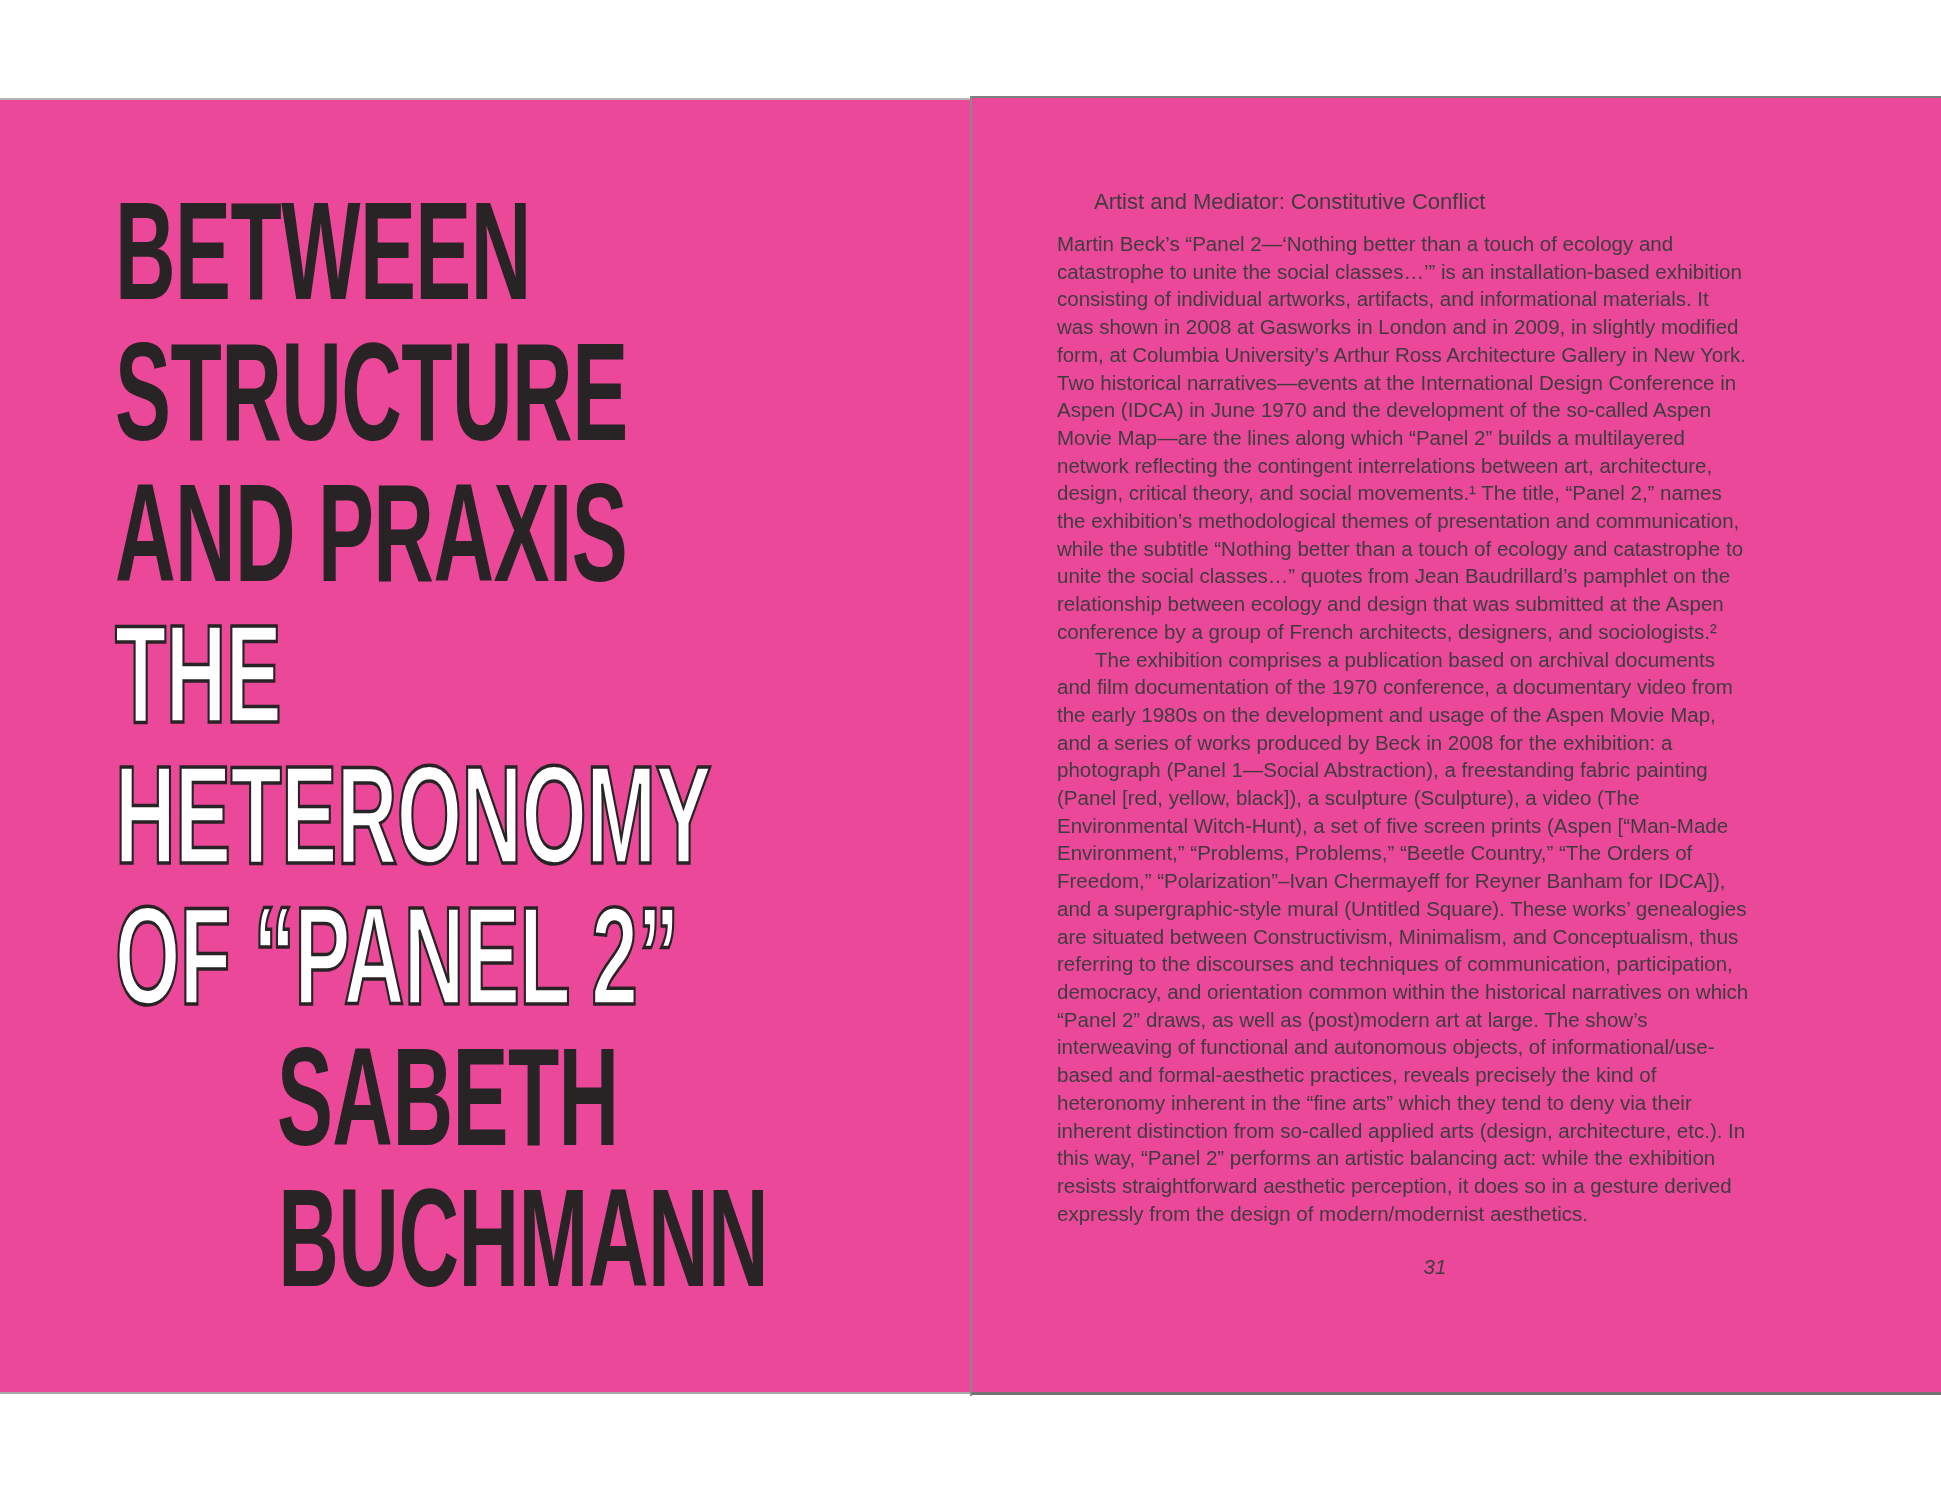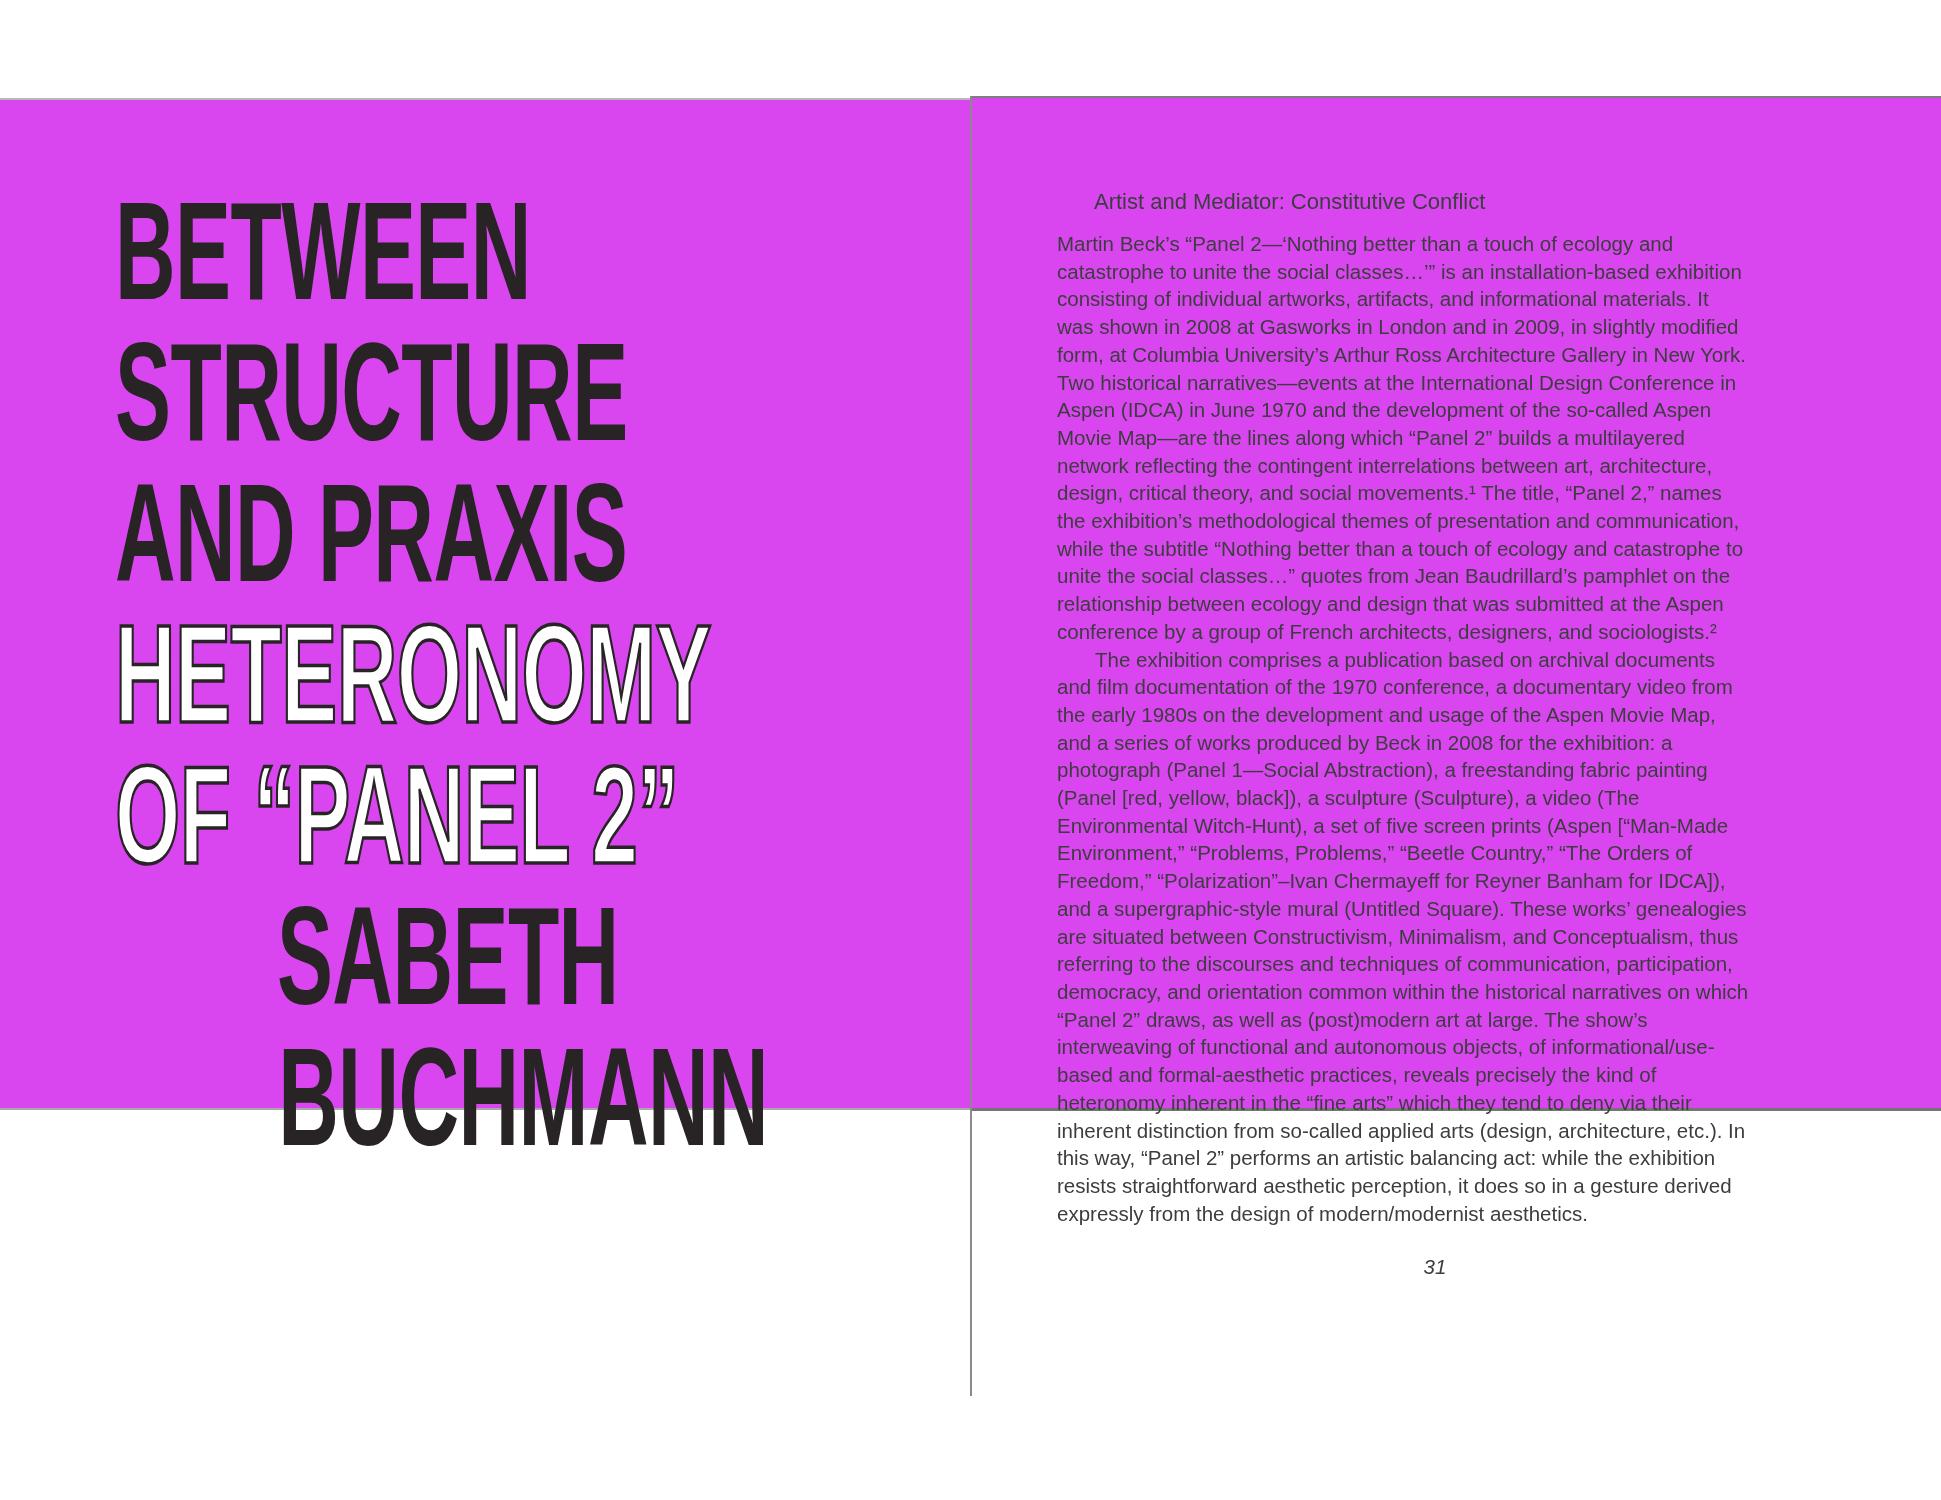--- a/index.html
+++ b/index.html
@@ -14,22 +14,22 @@
     font-family: "Liberation Sans", sans-serif;
     overflow: hidden;
   }
 
   
   .spread {
     position: absolute;
     left: 0;
     top: 98px;
     width: 1941px;
-    height: 1012px;
-    background: #d946ef;
+    height: 1296px;
+    background: #ec4899;
   }
   .edge { position: absolute; }
   .edge-top-left    { left: 0;     top: 0;      width: 972px;  height: 2px; background: #b6b6b6; }
   .edge-top-right   { left: 972px; top: -2px;   width: 969px;  height: 2px; background: #7d7d7d; }
   .edge-bottom-left { left: 0;     bottom: 0;   width: 972px;  height: 2px; background: #a9a9a9; }
   .edge-bottom-right{ left: 972px; bottom: -1px;width: 969px;  height: 3px; background: #747474; }
   .gutter           { left: 970px; top: -2px;   width: 2px;    height: 1300px; background: #8a8a8a; }
 
   
   .title-block {
@@ -96,20 +96,21 @@
   <div class="edge edge-top-left"></div>
   <div class="edge edge-top-right"></div>
   <div class="edge edge-bottom-left"></div>
   <div class="edge edge-bottom-right"></div>
   <div class="edge gutter"></div>
 
   <div class="title-block">
       <div class="title-line solid"><span>BETWEEN</span></div>
       <div class="title-line solid"><span>STRUCTURE</span></div>
       <div class="title-line solid"><span>AND PRAXIS</span></div>
+      <div class="title-line outline"><span>THE</span></div>
       <div class="title-line outline"><span>HETERONOMY</span></div>
       <div class="title-line outline"><span>OF “PANEL 2”</span></div>
       <div class="title-line solid center"><span>SABETH</span></div>
       <div class="title-line solid center"><span>BUCHMANN</span></div>
     </div>
 
   <div class="text-col">
     <p class="running-head">Artist and Mediator: Constitutive Conflict</p>
     <div>
         <p class="body"><span>Martin Beck’s “Panel 2—‘Nothing better than a touch of ecology and catastrophe to unite the social classes…’” is an installation-based exhibition consisting of individual artworks, artifacts, and informational materials. It was shown in 2008 at Gasworks in London and in 2009, in slightly modified form, at Columbia University’s Arthur Ross Architecture Gallery in New York. Two historical narratives—events at the International Design Conference in Aspen (IDCA) in June 1970 and the development of the so-called Aspen Movie Map—are the lines along which “Panel 2” builds a multilayered network reflecting the contingent interrelations between art, architecture, design, critical theory, and social movements.¹ The title, “Panel 2,” names the exhibition’s methodological themes of presentation and communication, while the subtitle “Nothing better than a touch of ecology and catastrophe to unite the social classes…” quotes from Jean Baudrillard’s pamphlet on the relationship between ecology and design that was submitted at the Aspen conference by a group of French architects, designers, and sociologists.²</span></p>

